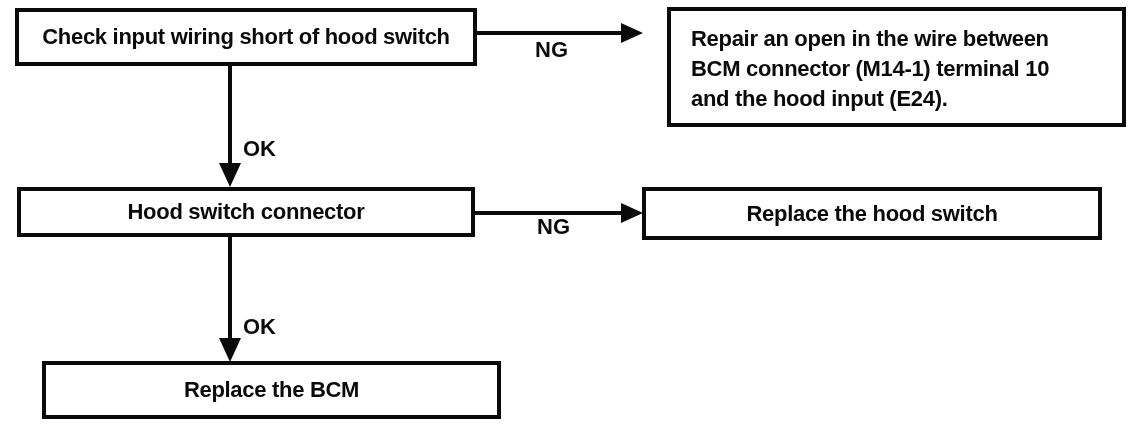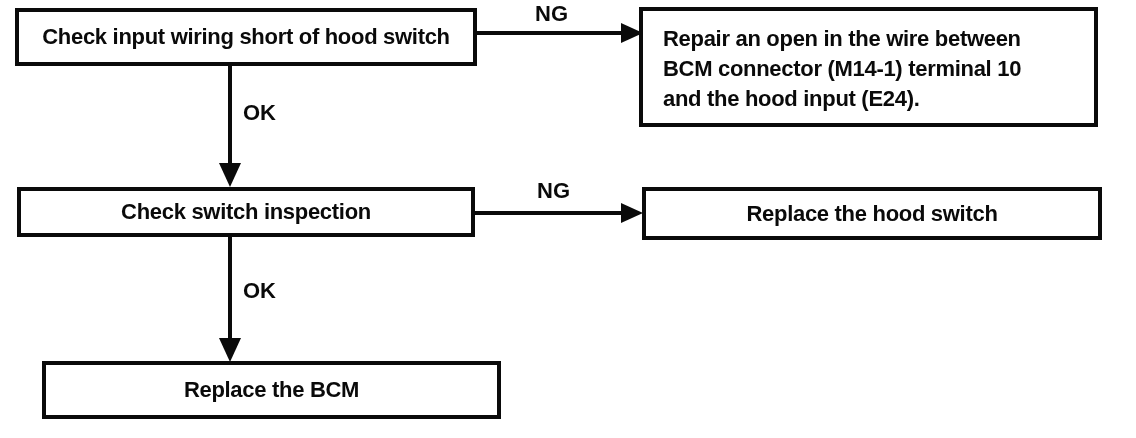--- a/index.html
+++ b/index.html
@@ -30,21 +30,21 @@
     text-align: right;
   }
   .node.multiline {
     display: block;
     text-align: left;
     padding: 13px 8px 0 20px;
     line-height: 30px;
   }
   .node.multiline .line { display: block; white-space: nowrap; }
   #node-check   { left: 15px;  top: 8px;   width: 462px; height: 58px; }
-  #node-repair  { left: 639px; top: 7px;   width: 459px; height: 120px; }
+  #node-repair  { left: 667px; top: 7px;   width: 459px; height: 120px; }
   #node-inspect { left: 17px;  top: 187px; width: 458px; height: 50px; }
   #node-replace-switch { left: 642px; top: 187px; width: 460px; height: 53px; }
   #node-replace-bcm    { left: 18px;  top: 361px; width: 459px; height: 58px; margin-left: 24px; }
 
   .hline, .vline {
     position: absolute;
     background: #0a0a0a;
   }
   .arrowhead-right {
     position: absolute;
@@ -60,20 +60,21 @@
     border-right: 11px solid transparent;
     border-top: 24px solid #0a0a0a;
   }
   .edge-label {
     position: absolute;
     font-weight: 700;
     font-size: 22px;
     letter-spacing: 0px;
     line-height: 24px;
     color: #0a0a0a;
+    margin-top: 36px;
   }
   #edge-ng1-line { left: 477px; top: 31px;  width: 146px; height: 4px; }
   #edge-ng1-head { left: 621px; top: 23px; }
   #edge-ng1-label { left: 535px; top: 2px; }
 
   #edge-ok1-line { left: 228px; top: 66px;  width: 4px; height: 100px; }
   #edge-ok1-head { left: 219px; top: 163px; }
   #edge-ok1-label { left: 243px; top: 101px; }
 
   #edge-ng2-line { left: 475px; top: 211px; width: 148px; height: 4px; }
@@ -101,21 +102,21 @@
     <span class="line">Repair an open in the wire between</span>
     <span class="line">BCM connector (M14-1) terminal 10</span>
     <span class="line">and the hood input (E24).</span>
   </div>
 
   <div class="edge-label" id="edge-ok1-label">OK</div>
   <div class="vline" id="edge-ok1-line"></div>
   <div class="arrowhead-down" id="edge-ok1-head"></div>
 
   <div class="node" id="node-inspect">
-    <span>Check switch inspection</span>
+    <span>Hood switch connector</span>
   </div>
 
   <div class="edge-label" id="edge-ng2-label">NG</div>
   <div class="hline" id="edge-ng2-line"></div>
   <div class="arrowhead-right" id="edge-ng2-head"></div>
 
   <div class="node" id="node-replace-switch">
     <span>Replace the hood switch</span>
   </div>
 

